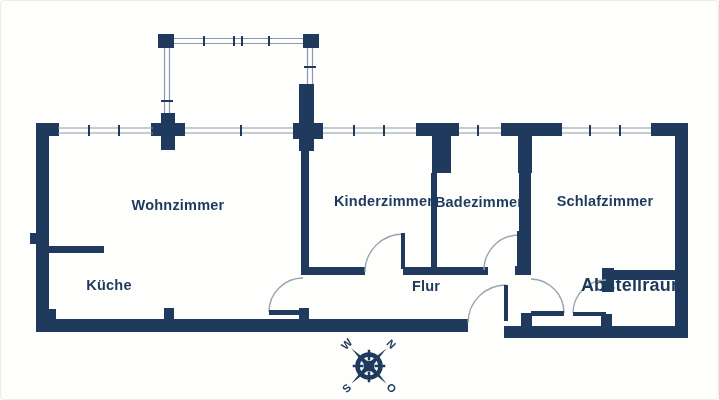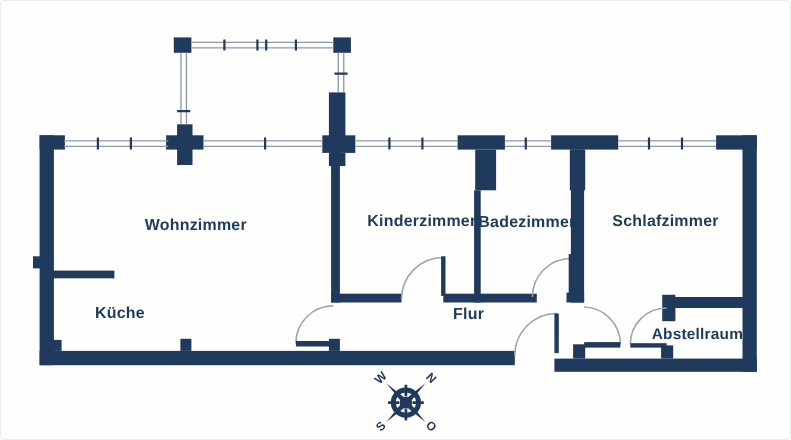--- a/index.html
+++ b/index.html
@@ -130,14 +130,14 @@
       <text x="390.5" y="387" transform="rotate(45,390.5,387)" text-anchor="middle" dominant-baseline="central" font-size="11" font-weight="bold" fill="#1f3a5c">O</text>
     </g>
   </svg>
 
   <div class="room-label" style="left:177px;top:204px;">Wohnzimmer</div>
   <div class="room-label" style="left:368px;top:200px;padding-left:29px;">Kinderzimmer</div>
   <div class="room-label" style="left:478px;top:201px;">Badezimmer</div>
   <div class="room-label" style="left:604px;top:200px;">Schlafzimmer</div>
   <div class="room-label" style="left:108px;top:284px;">Küche</div>
   <div class="room-label" style="left:425px;top:285px;">Flur</div>
-  <div class="room-label" style="left:633px;top:302px;font-size:14px;">Abstellraum</div>
+  <div class="room-label" style="left:633px;top:284px;font-size:18px;">Abstellraum</div>
 </div>
 
 </body></html>

